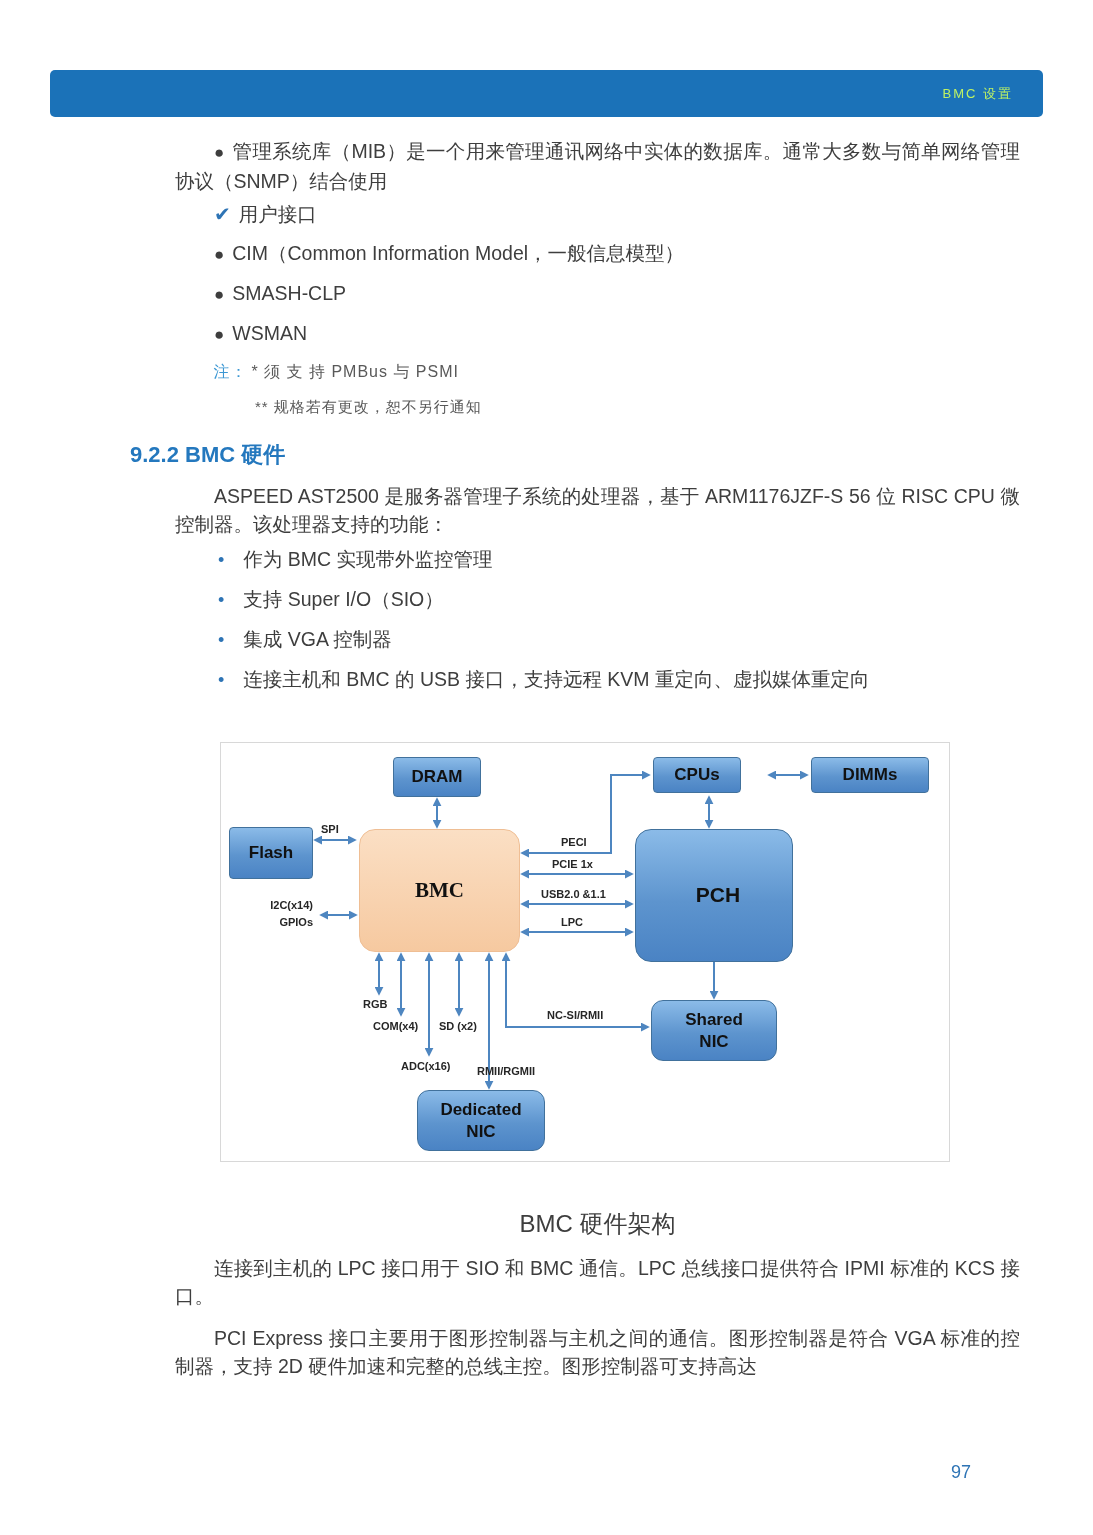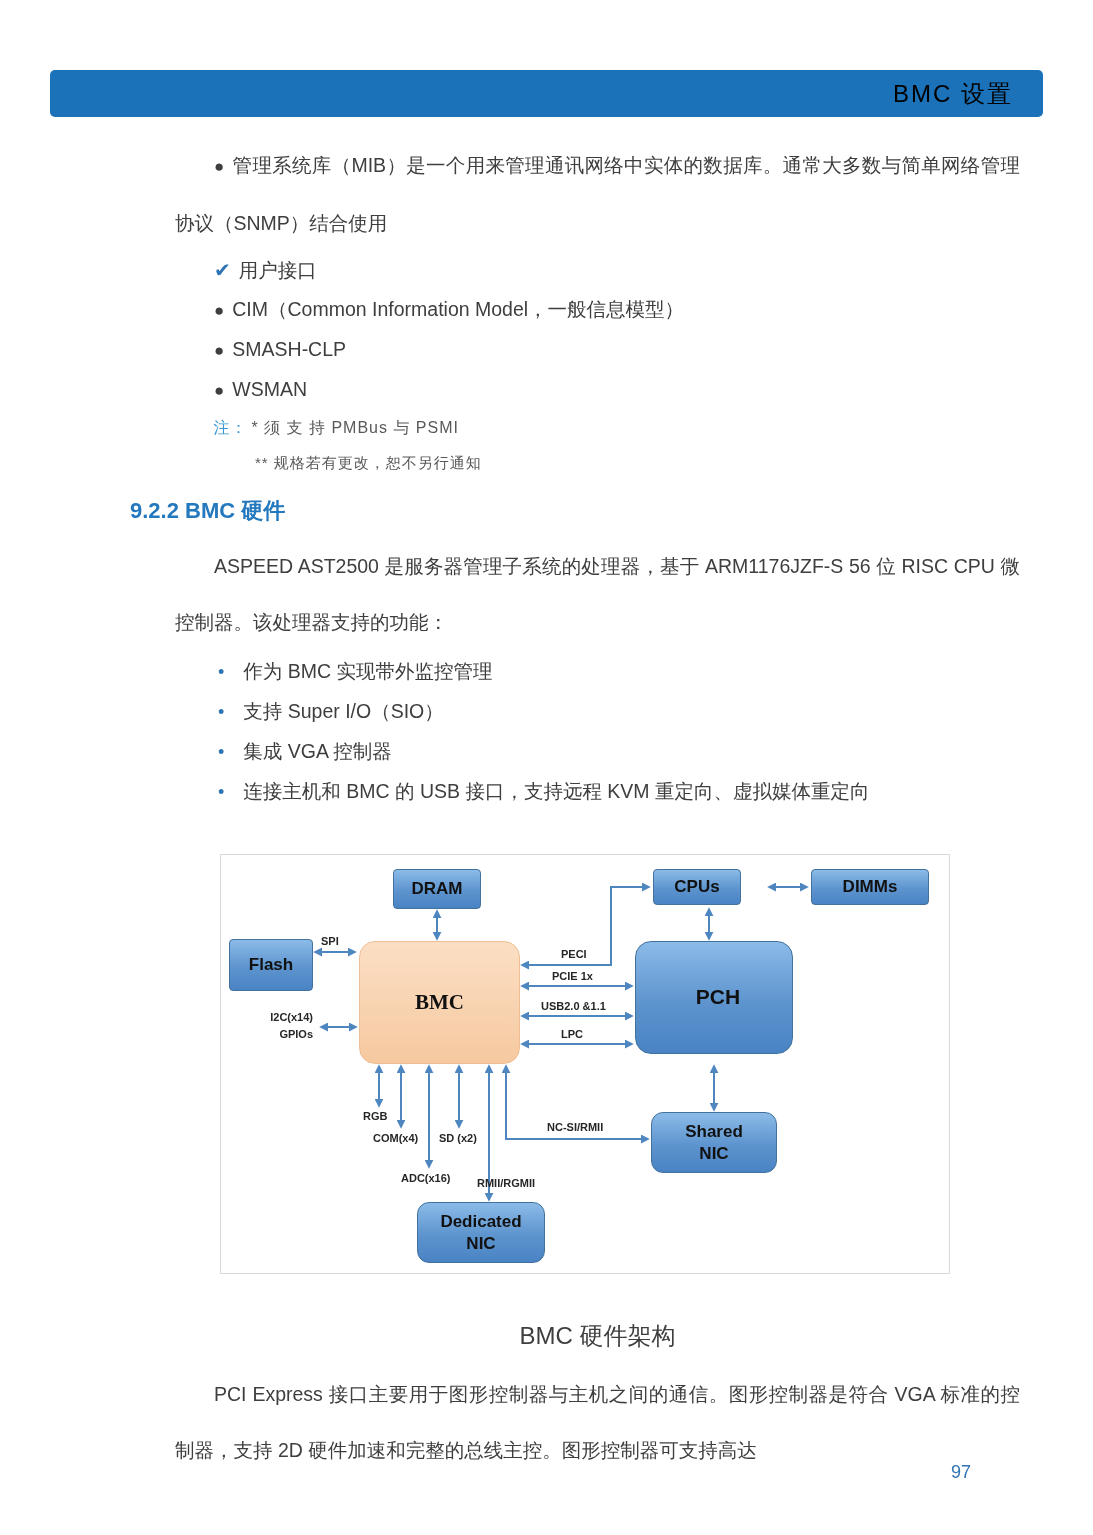--- a/index.html
+++ b/index.html
@@ -15,27 +15,27 @@
 
   
   .topbar {
     margin: 0 50px;
     height: 47px;
     background: #1b72b8;
     border-radius: 5px;
     display: flex; align-items: center; justify-content: flex-end;
     padding-right: 30px;
   }
-  .topbar-title { color: #000000; font-size: 24px; letter-spacing: 2px; }
+  .topbar-title { color: #bef264; font-size: 13px; letter-spacing: 2px; }
 
   
   .content { padding: 20px 73px 0 130px; }
   .body-ml { margin-left: 45px; }
   .para {
-    font-size: 19.5px; line-height: 56px;
+    font-size: 19.5px; line-height: 28px;
     text-align: justify; text-justify: inter-ideograph;
   }
   .indent { text-indent: 2em; }
   .para .dot { margin-right: 8px; font-size: 17px; }
   .para .check { color: #2e74b5; margin-right: 8px; font-size: 20px; font-weight: bold; }
   .tight { line-height: 39px; }
 
   .note { font-size: 16px; line-height: 36px; color: #595959; letter-spacing: 1px; text-indent: 2.4em; }
   .note-label { color: #3b97d3; margin-right: 4px; }
   .note2 { font-size: 15px; line-height: 34px; color: #595959; margin-left: 125px; letter-spacing: 1px; }
@@ -164,21 +164,21 @@
         </div>
       <div class="dbox" style="left:590px;top:14px;width:118px;height:36px;">
           <span>DIMMs</span>
         </div>
       <div class="dbox" style="left:8px;top:84px;width:84px;height:52px;">
           <span>Flash</span>
         </div>
       <div class="dbox peach big" style="left:138px;top:86px;width:161px;height:123px;">
           <span>BMC</span>
         </div>
-      <div class="dbox big" style="left:414px;top:86px;width:158px;height:113px;padding-left:8px;">
+      <div class="dbox big" style="left:414px;top:86px;width:158px;height:133px;padding-left:8px;">
           <span>PCH</span>
         </div>
       <div class="dbox round" style="left:430px;top:257px;width:126px;height:61px;">
           <span>Shared</span>
           <span>NIC</span>
         </div>
       <div class="dbox round" style="left:196px;top:347px;width:128px;height:61px;">
           <span>Dedicated</span>
           <span>NIC</span>
         </div>
@@ -192,20 +192,21 @@
       <div class="dlabel" style="left:142px;top:255px;">RGB</div>
       <div class="dlabel" style="left:152px;top:277px;">COM(x4)</div>
       <div class="dlabel" style="left:218px;top:277px;">SD (x2)</div>
       <div class="dlabel" style="left:180px;top:317px;">ADC(x16)</div>
       <div class="dlabel" style="left:256px;top:322px;">RMII/RGMII</div>
       <div class="dlabel" style="left:326px;top:266px;">NC-SI/RMII</div>
     </div>
 
     <p class="caption">BMC 硬件架构</p>
 
+    <p class="para body-ml indent">连接到主机的 LPC 接口用于 SIO 和 BMC 通信。LPC 总线接口提供符合 IPMI 标准的 KCS 接口。</p>
 
     <p class="para body-ml indent" style="margin-top:14px;">PCI Express 接口主要用于图形控制器与主机之间的通信。图形控制器是符合 VGA 标准的控制器，支持 2D 硬件加速和完整的总线主控。图形控制器可支持高达</p>
 
   </main>
 
   <div class="page-number">97</div>
 
 </div>
 
 </body></html>

